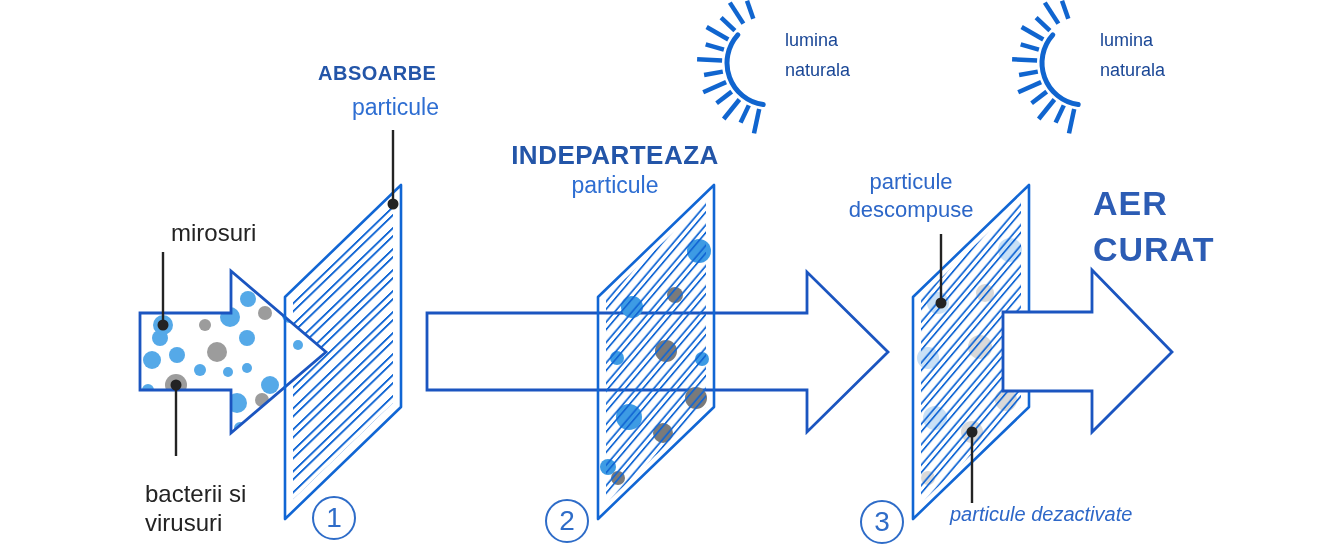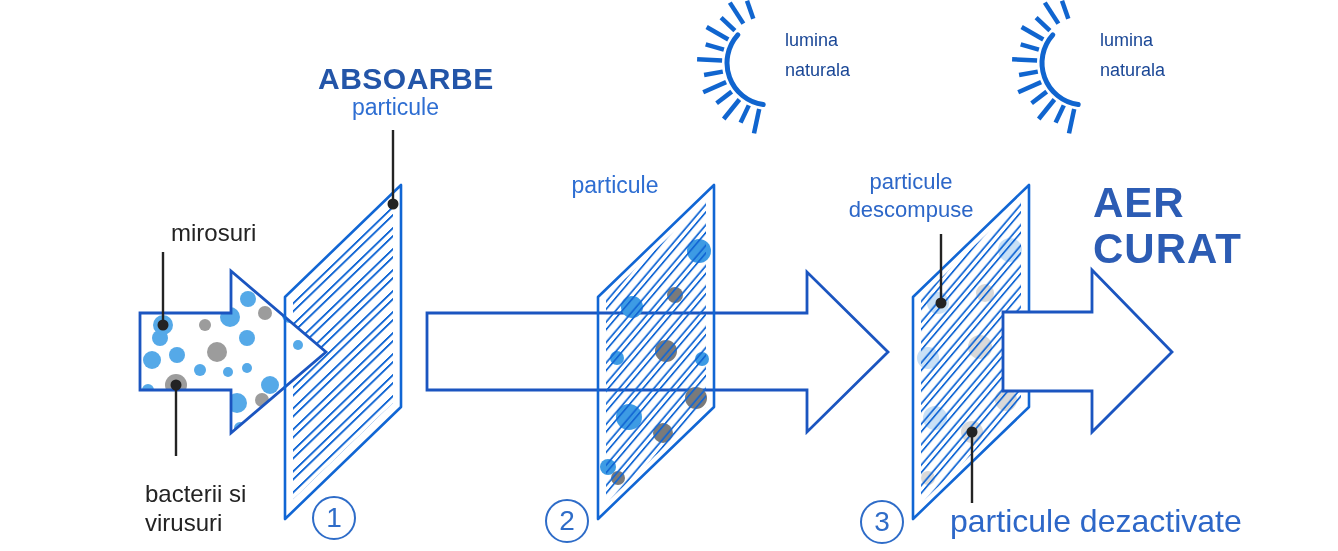--- a/index.html
+++ b/index.html
@@ -21,30 +21,30 @@
   .pd-bf{fill:var(--particle-blue-faded,#c8e0f6);}
   .pd-gf{fill:var(--particle-gray-faded,#d9d9d9);}
   .mline{stroke:var(--dark-text,#232323);stroke-width:2.4;fill:none;}
   .mdot{fill:var(--dark-text,#232323);}
   .sun *{stroke:var(--sun-blue,#1065cf);fill:none;}
 
   
   .lbl{position:absolute;white-space:pre-line;}
   .t-odors{left:143px;top:219px;font-size:24px;color:var(--dark-text,#232323);margin-left:28px;}
   .t-bact{left:145px;top:456px;font-size:24px;line-height:29px;color:var(--dark-text,#232323);margin-top:23px;}
-  .t-s1t{left:318px;top:62px;width:155px;text-align:center;font-size:30px;font-weight:600;color:var(--title-blue,#2355a8);letter-spacing:.5px;}
+  .t-s1t{left:318px;top:62px;width:155px;font-size:20px;font-weight:600;color:var(--title-blue,#2355a8);letter-spacing:.5px;}
   .t-s1s{left:318px;top:94px;width:155px;text-align:center;font-size:23px;color:var(--subtitle-blue,#2e6ed2);}
   .t-s2t{left:503px;top:140px;width:224px;text-align:center;font-size:26px;font-weight:600;color:var(--title-blue,#2355a8);letter-spacing:.5px;}
   .t-s2s{left:503px;top:172px;width:224px;text-align:center;font-size:23px;color:var(--subtitle-blue,#2e6ed2);}
   .t-lum{font-size:18px;line-height:30px;color:var(--light-text,#1a4796);}
   .t-lum1{left:785px;top:25px;}
   .t-lum2{left:1100px;top:25px;}
   .t-dec{left:820px;top:168px;width:182px;text-align:center;font-size:22px;line-height:28px;color:var(--label-blue,#2d67c8);}
-  .t-air{left:1093px;top:180px;font-size:42px;line-height:46px;font-weight:600;color:var(--clean-air-blue,#2c5cb4);letter-spacing:1px;}
-  .t-dez{left:950px;top:503px;font-size:32px;color:var(--label-blue,#2d67c8);}
+  .t-air{left:1093px;top:180px;font-size:34px;line-height:46px;font-weight:600;color:var(--clean-air-blue,#2c5cb4);letter-spacing:1px;}
+  .t-dez{left:950px;top:503px;font-size:20px;color:var(--label-blue,#2d67c8);font-style:italic;}
 
   .step{position:absolute;width:40px;height:40px;border:2px solid var(--step-blue,#2e6cc8);
         border-radius:50%;color:var(--step-blue,#2e6cc8);font-size:28px;line-height:39px;
         text-align:center;background:#fff;}
   .step1{left:312px;top:496px;}
   .step2{left:545px;top:499px;}
   .step3{left:860px;top:500px;}
 </style>
 </head>
 <body>
@@ -205,20 +205,21 @@
         <line x1="-25.6" y1="-39.4" x2="-39.2" y2="-60.4" stroke-width="4.5"></line>
         <line x1="-15.7" y1="-44.3" x2="-22.0" y2="-62.2" stroke-width="4.5"></line>
       </g>
   </svg>
 
   <div class="lbl t-odors">mirosuri</div>
   <div class="lbl t-bact">bacterii si
 virusuri</div>
   <div class="lbl t-s1t">ABSOARBE</div>
   <div class="lbl t-s1s">particule</div>
+  <div class="lbl t-s2t">INDEPARTEAZA</div>
   <div class="lbl t-s2s">particule</div>
   <div class="lbl t-lum t-lum1">lumina
 naturala</div>
   <div class="lbl t-lum t-lum2">lumina
 naturala</div>
   <div class="lbl t-dec">particule
 descompuse</div>
   <div class="lbl t-air">AER
 CURAT</div>
   <div class="lbl t-dez">particule dezactivate</div>

